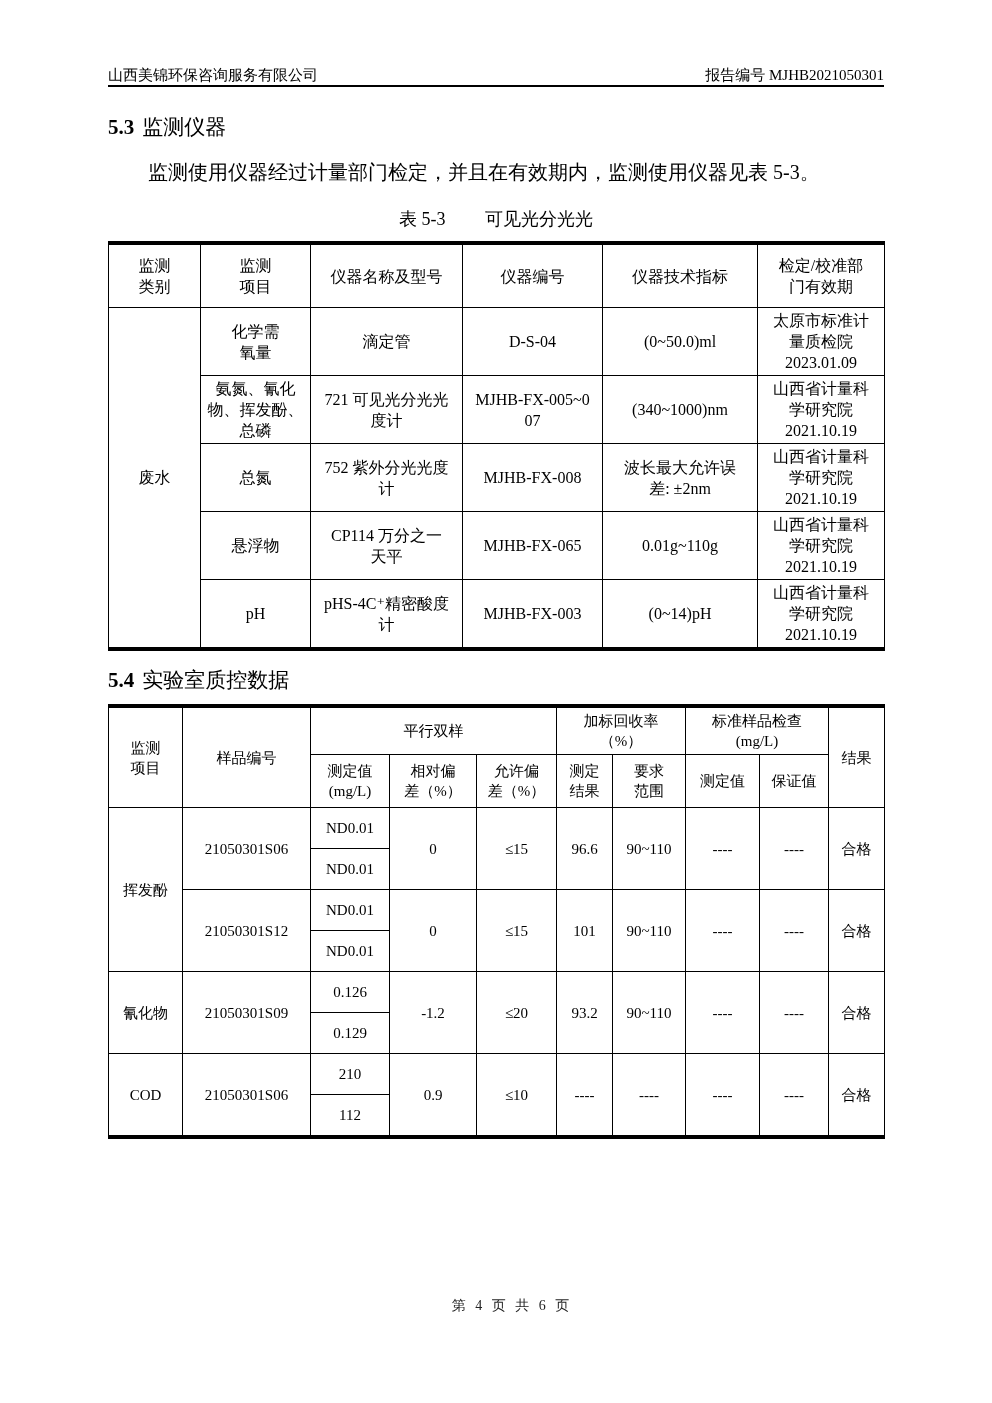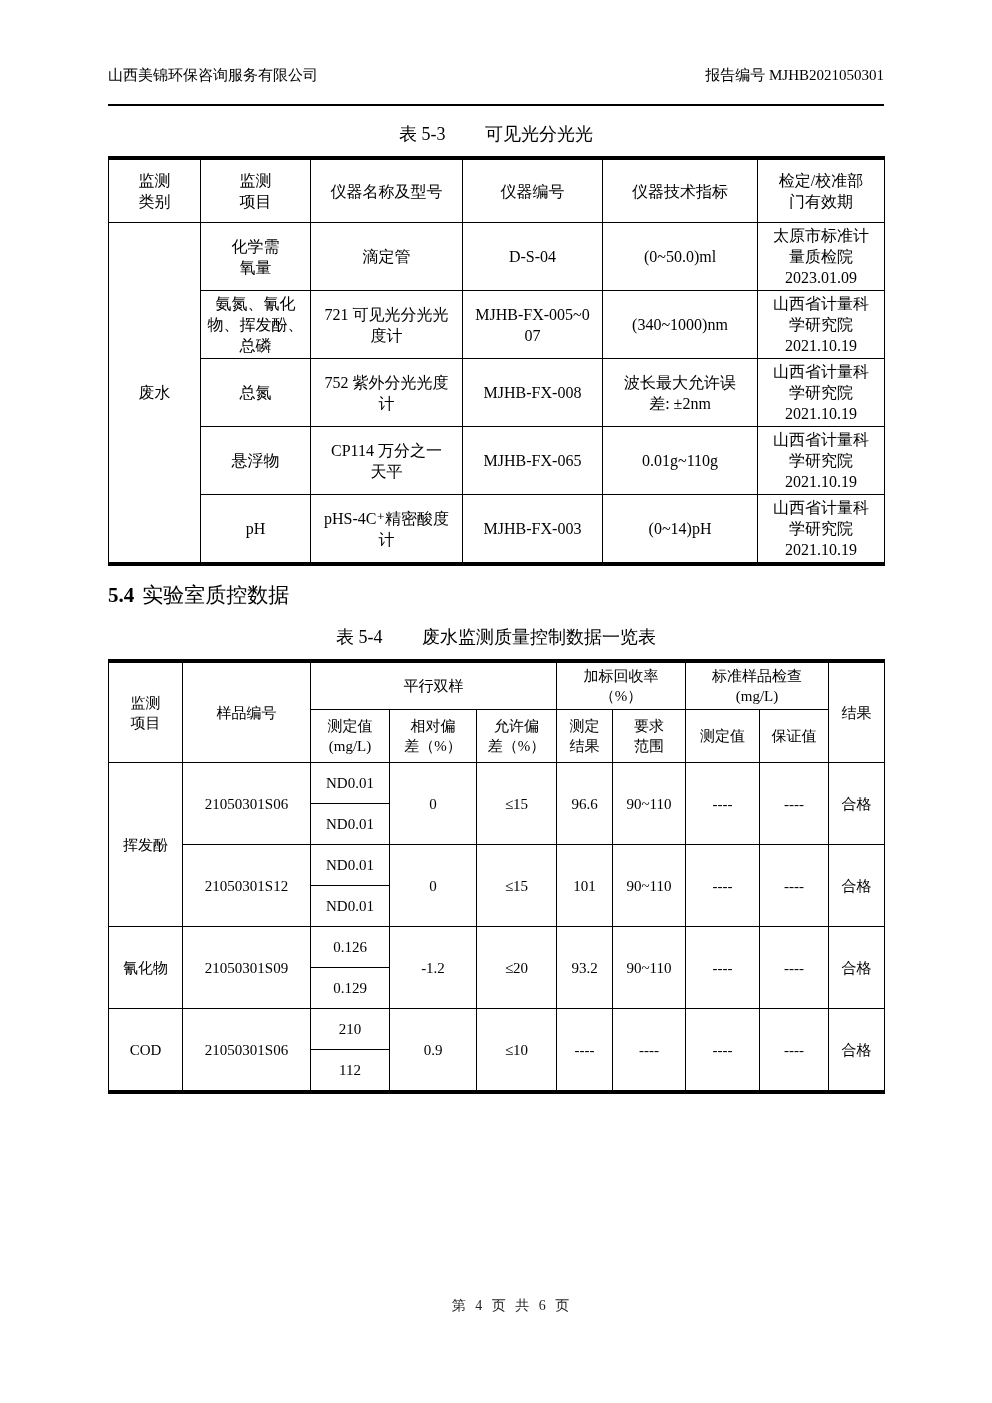--- a/index.html
+++ b/index.html
@@ -4,21 +4,21 @@
 <style>
   html,body{margin:0;padding:0;background:#e8e8e8;}
   .page{
     width:992px;height:1403px;background:#ffffff;color:#000;
     font-family:"Liberation Serif","DejaVu Serif",serif;
     position:relative;overflow:hidden;margin:0 auto;
   }
   .content{margin:0 108px;}
   .doc-header{
     display:flex;justify-content:space-between;align-items:flex-end;
-    padding-top:66px;padding-bottom:19px;border-bottom:2px solid #000;
+    padding-top:66px;padding-bottom:0;border-bottom:2px solid #000;
     font-size:15px;
   }
   .heading{margin:26px 0 0 0;font-size:21px;font-weight:normal;}
   .heading .num{font-weight:bold;margin-right:8px;font-family:"Liberation Serif",serif;}
   .para{
     margin:12px 0 0 0;font-size:20px;line-height:38px;
     text-indent:2em;text-align:justify;
   }
   .tbl-caption{
     margin-top:16px;text-align:center;font-size:18px;
@@ -48,21 +48,23 @@
 <body>
 
 <div class="page">
   <div class="content">
 
     <div class="doc-header">
       <span>山西美锦环保咨询服务有限公司</span>
       <span>报告编号 MJHB2021050301</span>
     </div>
 
-
+    <h2 class="heading"><span class="num">5.3</span><span>监测仪器</span></h2>
+
+    <p class="para">监测使用仪器经过计量部门检定，并且在有效期内，监测使用仪器见表 5-3。</p>
 
     <div class="tbl-caption">
       <span class="cap-label">表 5-3</span><span class="cap-title">可见光分光光</span>
     </div>
 
     <table class="t53">
       <colgroup>
         <col style="width:92px">
           <col style="width:110px">
           <col style="width:152px">
@@ -136,23 +138,20 @@
             <td>山西省计量科
 学研究院
 2021.10.19</td>
           </tr>
         </tbody>
     </table>
 
     <h2 class="heading" style="margin-top:15px"><span class="num">5.4</span><span>实验室质控数据</span></h2>
 
 
-    <div class="tbl-caption">
-      <span class="cap-label">表 5-4</span><span class="cap-title">废水监测质量控制数据一览表</span>
-    </div>
 
     <table class="t54">
       <colgroup>
         <col style="width:74px">
           <col style="width:128px">
           <col style="width:79px">
         <col style="width:87px">
           <col style="width:80px">
           <col style="width:56px">
         <col style="width:73px">

